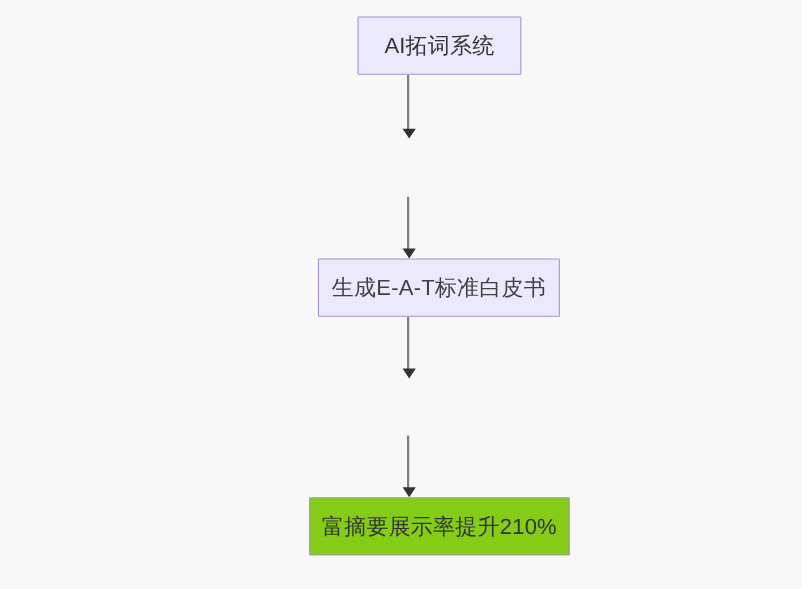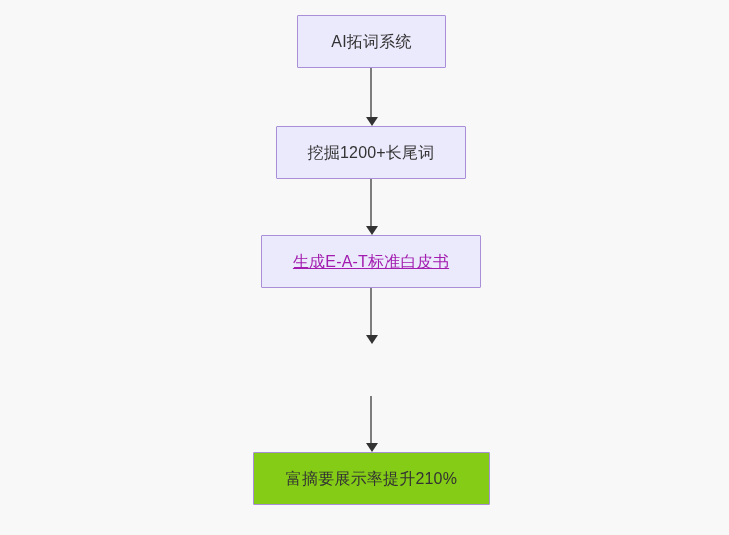--- a/index.html
+++ b/index.html
@@ -22,25 +22,26 @@
   .flow-node {
     position: absolute;
     box-sizing: border-box;
     background: #ebe9fc;
     border: 1.4px solid #a98fd8;
     border-radius: 1px;
     display: flex;
     align-items: center;
     justify-content: center;
     color: #333333;
-    font-size: 16px;
+    font-size: 20px;
     line-height: 1.2;
     letter-spacing: 0.2px;
     white-space: nowrap;
     z-index: 2;
+    margin-left: 28px;
   }
   .flow-node .node-label {
     display: block;
     text-align: center;
   }
   .connector {
     position: absolute;
     z-index: 1;
     pointer-events: none;
   }
@@ -80,25 +81,22 @@
     </div>
   <div class="connector" id="edge-3" style="left: 371px; top: 396px; width: 0px; height: 56px;">
       <div class="connector-line" style="height: 48px; left: -1px; background: rgb(125, 125, 125);"></div>
       <div class="connector-head" style="top: 47px; border-top-color: rgb(51, 51, 51);"></div>
     </div>
 
   <div class="flow-node" id="node-0" style="left: 297px; top: 15px; width: 149px; height: 53px; background: rgb(235, 233, 252); border-color: rgb(169, 143, 216); color: rgb(51, 51, 51);">
     <span class="node-label">AI拓词系统</span>
   </div>
 
-  <div class="flow-node" id="node-1" style="left: 276px; top: 126px; width: 190px; height: 53px; background: rgb(235, 233, 252); border-color: rgb(169, 143, 216); color: rgb(51, 51, 51);">
-    <span class="node-label">挖掘1200+长尾词</span>
-  </div>
 
-  <div class="flow-node" id="node-2" style="left: 261px; top: 235px; width: 220px; height: 53px; background: rgb(235, 233, 252); border-color: rgb(169, 143, 216); color: #a21caf; text-decoration: underline;">
+  <div class="flow-node" id="node-2" style="left: 261px; top: 235px; width: 220px; height: 53px; background: rgb(235, 233, 252); border-color: rgb(169, 143, 216); color: #404040;">
     <span class="node-label">生成E-A-T标准白皮书</span>
   </div>
 
 
   <div class="flow-node" id="node-4" style="left: 253px; top: 452px; width: 237px; height: 53px; background: #84cc16; border-color: rgb(169, 143, 216); color: rgb(51, 51, 51);">
     <span class="node-label">富摘要展示率提升210%</span>
   </div>
 
 </div>
 

